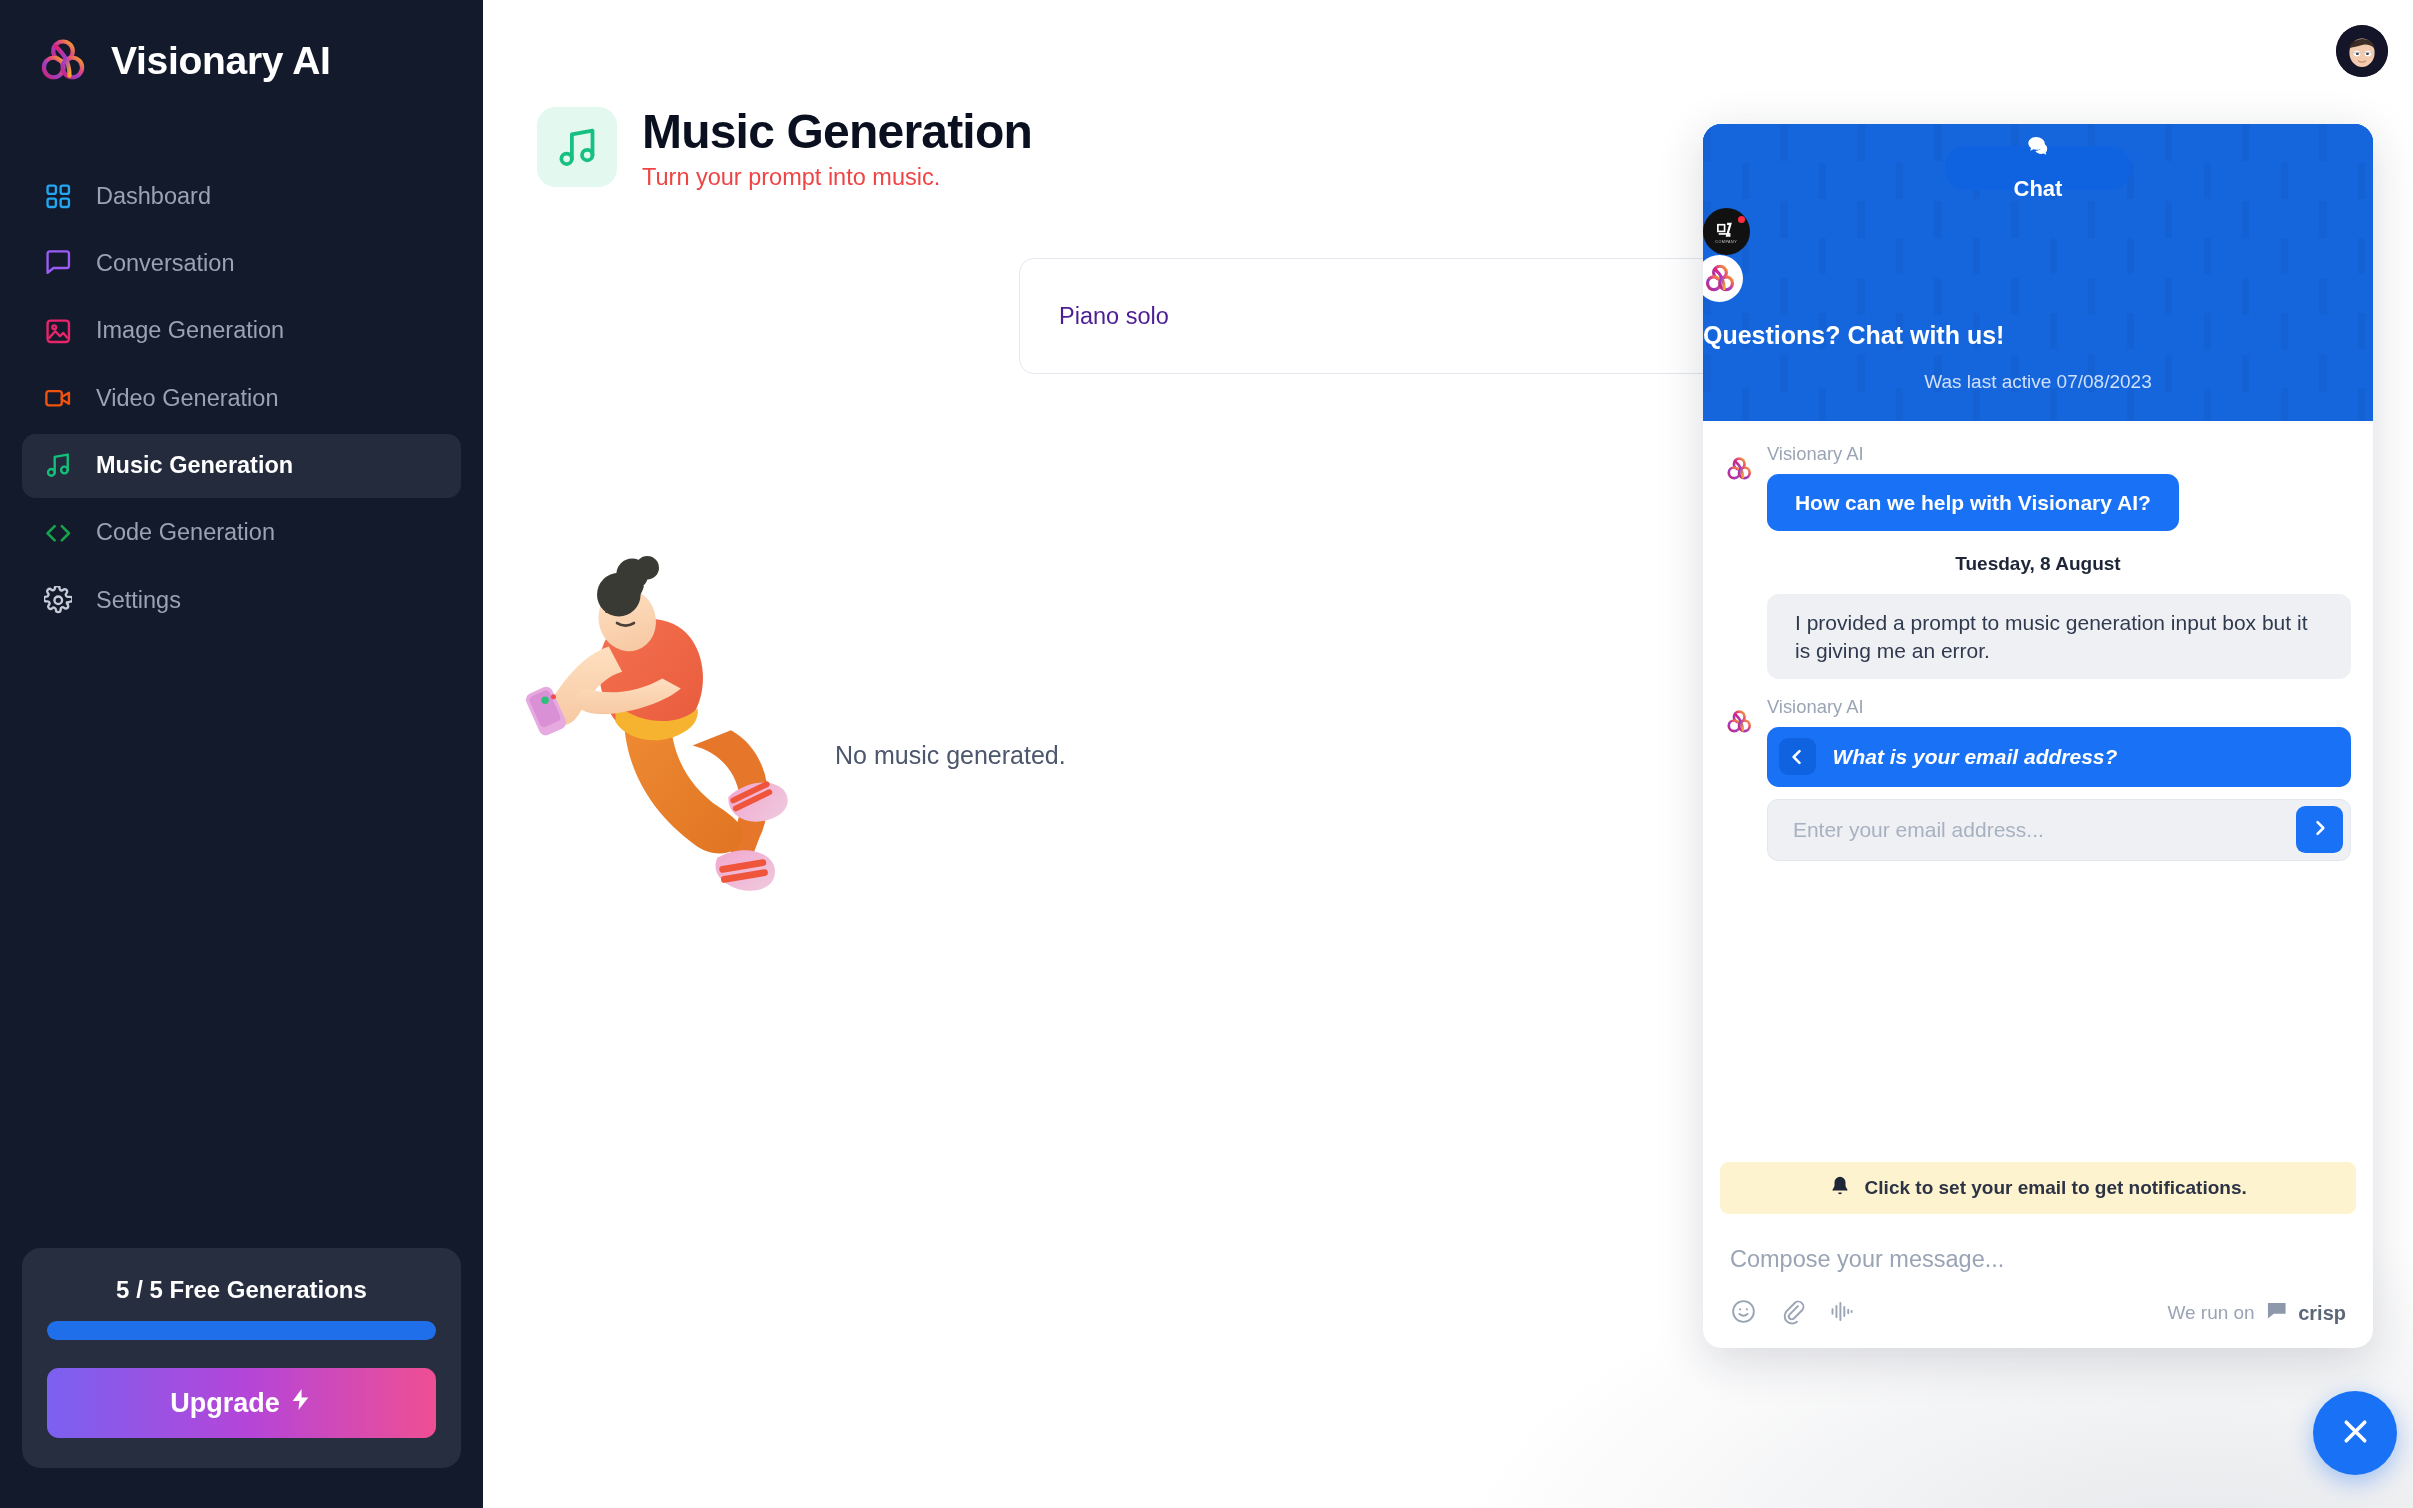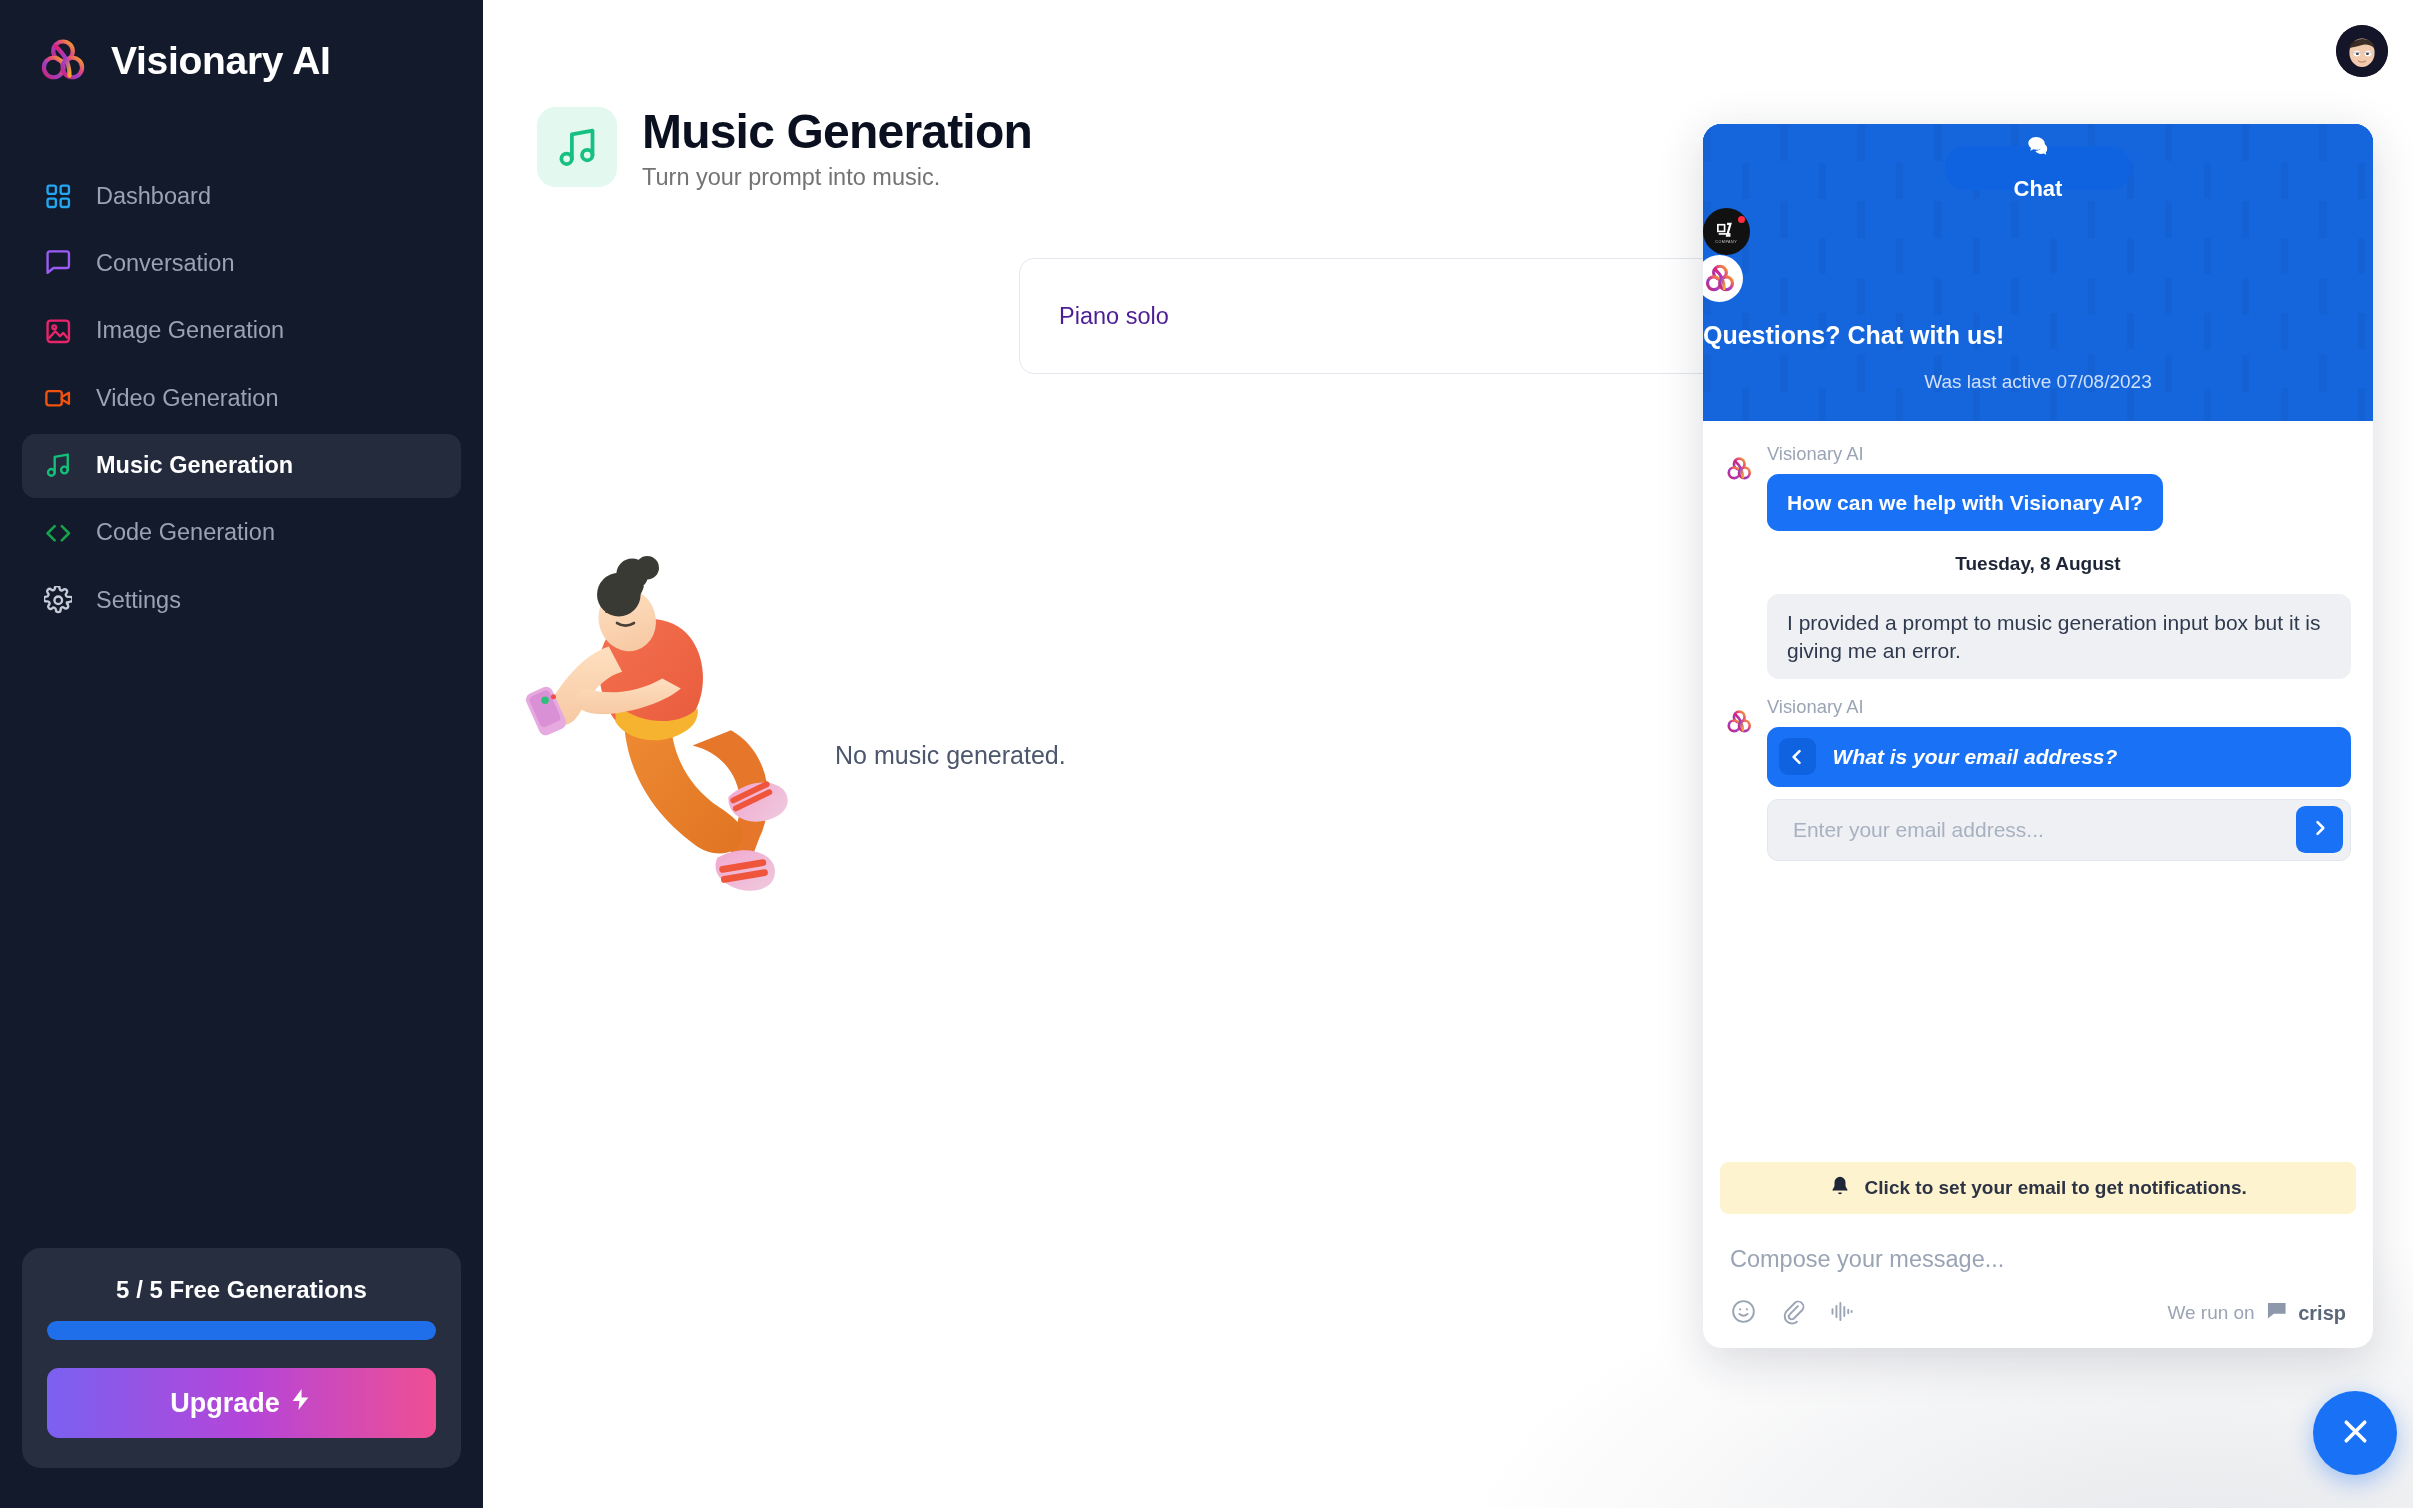--- a/index.html
+++ b/index.html
@@ -51,21 +51,21 @@
   }
 
   
   .main { position: absolute; left: 483px; top: 0; right: 0; height: 1508px; background: #fff; }
   .page-head { display: flex; align-items: flex-start; gap: 25px; padding: 107px 0 0 54px; }
   .page-icon {
     width: 80px; height: 80px; border-radius: 18.4px; background: #e3f8ee;
     display: flex; align-items: center; justify-content: center; flex: none;
   }
   .page-title { font-size: 48px; font-weight: 700; color: #0b1020; letter-spacing: -0.8px; line-height: 1.05; }
-  .page-sub { font-size: 23.5px; color: #737373; margin-top: 6.7px; }
+  .page-sub { font-size: 23.5px; color: #ef4444; margin-top: 6.7px; }
 
   .prompt-box {
     position: absolute; left: 536px; top: 258px; right: 54px; height: 116px;
     border: 1.7px solid #e3e7ef; border-radius: 15px; background: #fff;
   }
   .prompt-text {
     position: absolute; left: 39px; top: 50%; transform: translateY(-50%);
     font-size: 23.5px; color: #4c1d95;
   }
 
@@ -135,21 +135,21 @@
   .op-dot { position: absolute; right: 5px; top: 7.5px; width: 7.5px; height: 7.5px; border-radius: 50%; background: #ff2d3f; }
   .chat-title { text-align: left; color: #fff; font-size: 25px; font-weight: 700; margin-top: 18.4px; }
   .chat-subtitle { text-align: center; color: #cfe0fb; font-size: 19px; margin-top: 21px; }
 
   .chat-body { flex: 1; padding: 22px 22px 0 22px; overflow: hidden; }
   .msg-row { display: flex; gap: 13.4px; margin-bottom: 6.7px; }
   .msg-av { width: 28.5px; height: 28.5px; flex: none; margin-top: 11.7px; }
   .msg-col { flex: 1; min-width: 0; }
   .msg-author { font-size: 18.4px; color: #9aa4b5; margin-bottom: 8.4px; }
   .bubble {
-    display: inline-block; max-width: 100%; padding: 15px 20px;
+    display: inline-block; max-width: 100%; padding: 15px 28px;
     border-radius: 11.7px; font-size: 21px; line-height: 1.32;
   }
   .bubble.blue { background: #1972f5; color: #fff; font-weight: 600; }
   .bubble.gray { background: #eef0f4; color: #303a4e; }
   .day-sep { text-align: center; font-size: 19px; font-weight: 700; color: #1d2536; margin: 22px 0 18.4px 0; }
   .user-row { padding-left: 42px; margin-bottom: 17px; }
   .bubble.q { display: flex; align-items: center; gap: 17px; padding: 11.7px 23.5px 11.7px 11.7px; }
   .q-back {
     width: 37px; height: 37px; border-radius: 9.2px; background: #0f62e0;
     display: flex; align-items: center; justify-content: center; flex: none; cursor: pointer;

